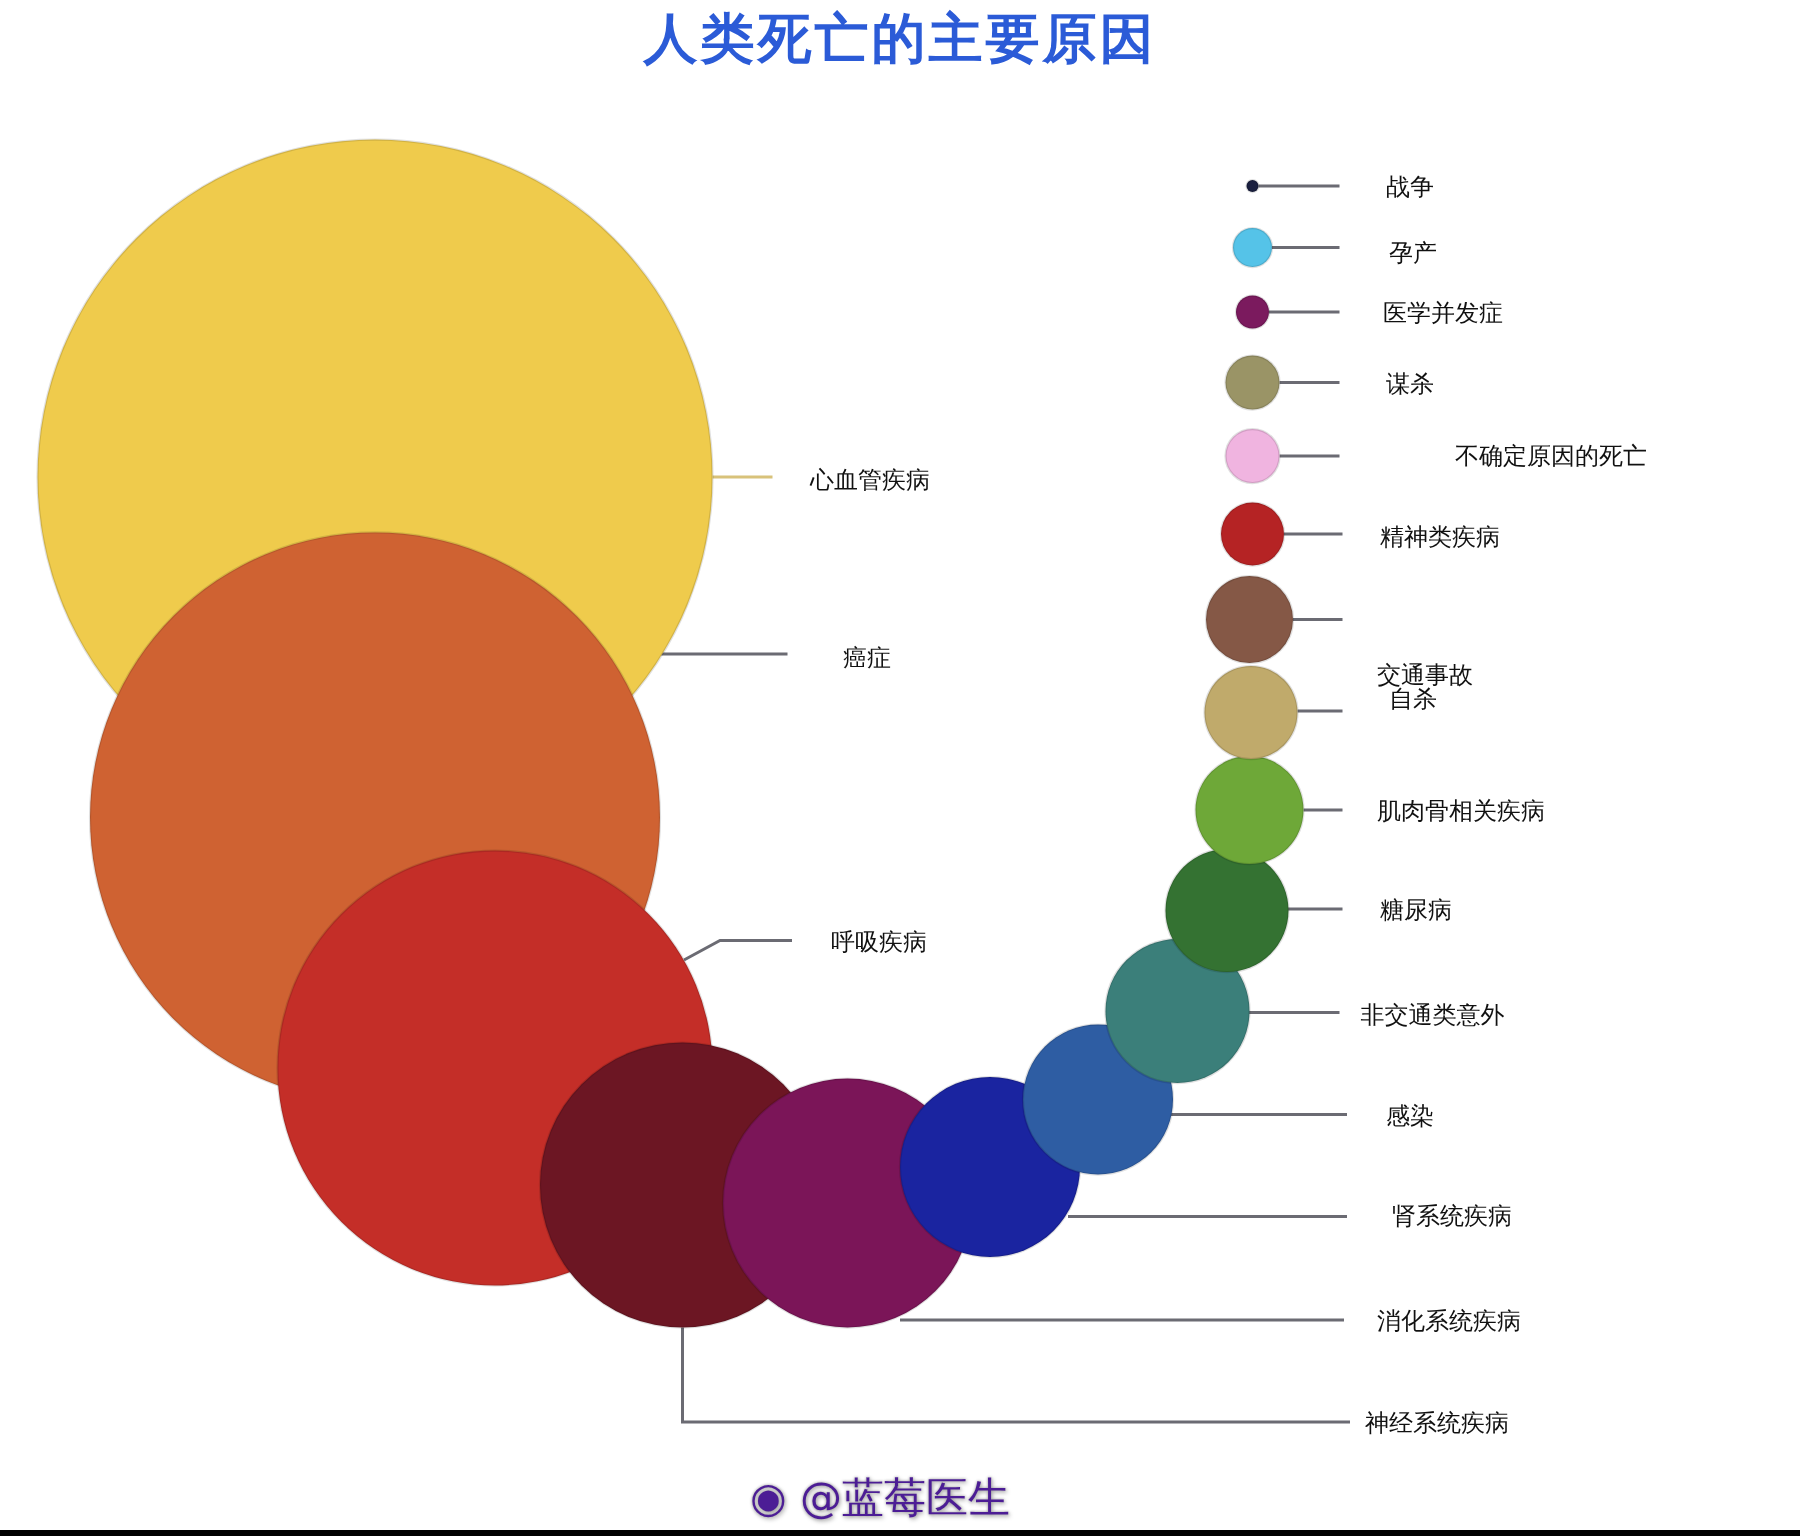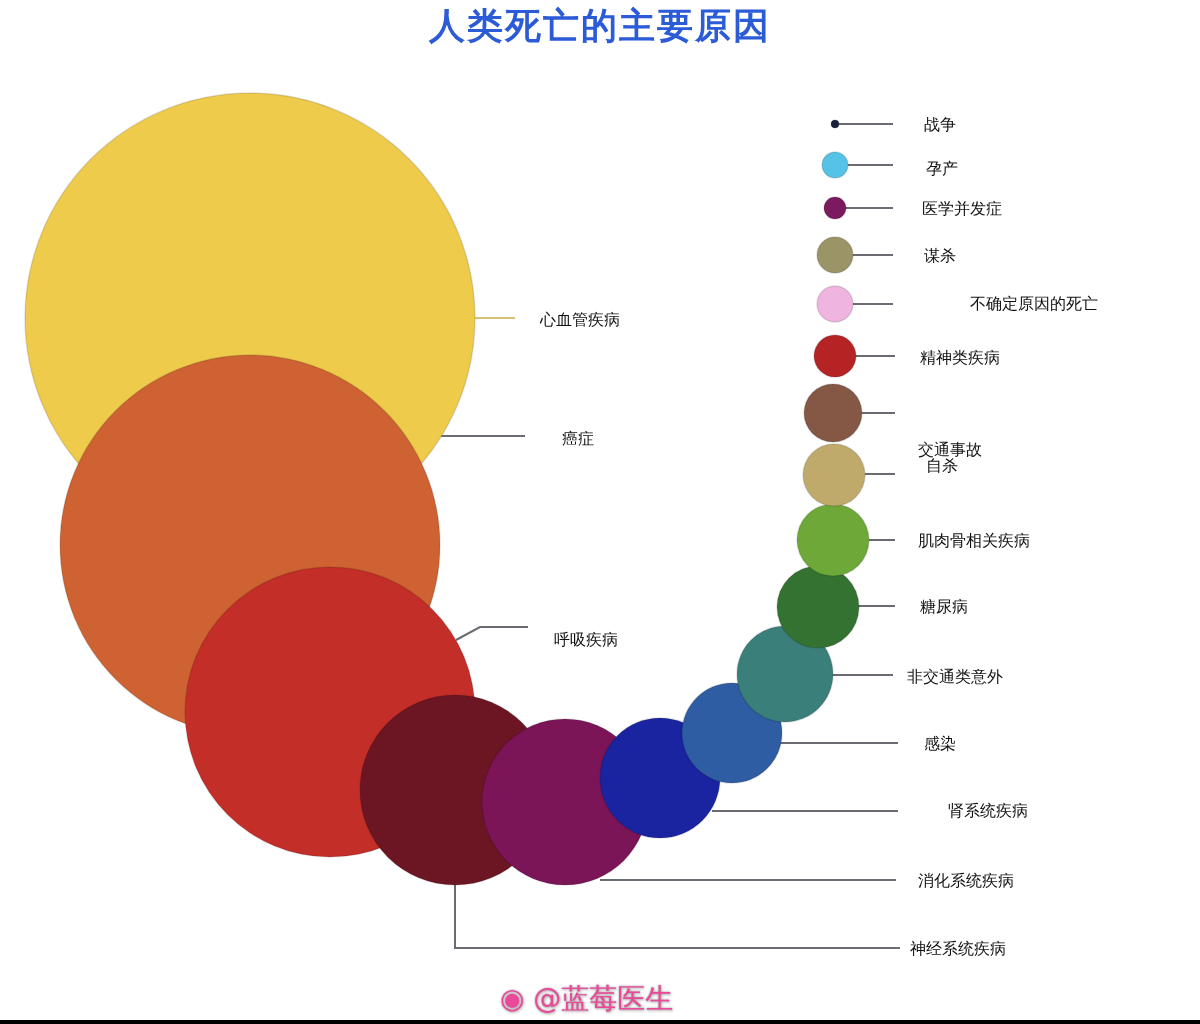--- a/index.html
+++ b/index.html
@@ -1,20 +1,20 @@
 <!DOCTYPE html>
 <html><head>
 <meta charset="utf-8">
 <style>
   html,body{margin:0;padding:0;background:#ffffff;}
   body{width:1200px;height:1024px;position:relative;overflow:hidden;font-family:"DejaVu Sans","Liberation Sans",sans-serif;}
   .title{position:absolute;left:0;width:1200px;top:2px;text-align:center;font-size:36px;font-weight:bold;letter-spacing:2px;}
   svg{position:absolute;left:0;top:0;}
   .label{position:absolute;font-size:16px;color:#111;white-space:nowrap;line-height:28px;}
-  .watermark{position:absolute;left:500px;top:980px;font-size:28px;color:#ec4899;text-shadow:0 0 2px #999, 1px 1px 3px #aaa;white-space:nowrap;}
+  .watermark{position:absolute;left:500px;top:980px;font-size:28px;color:#4c1d95;text-shadow:0 0 2px #999, 1px 1px 3px #aaa;white-space:nowrap;}
   .bottom-bar{position:absolute;left:0;top:1020px;width:1200px;height:4px;background:#000;}
 </style>
 </head>
 <body>
 
 <div class="title" style="color: rgb(43, 91, 215);">人类死亡的主要原因</div>
 
 <svg id="bubbles" width="1200" height="1024" viewBox="0 0 1200 1024">
     <polyline points="475,318 515,318" fill="none" stroke="#d8c27a" stroke-width="2"></polyline>
     <polyline points="418,445 440,436 525,436" fill="none" stroke="#6b6b73" stroke-width="2"></polyline>
@@ -50,24 +50,24 @@
     <circle cx="835" cy="304" r="18" fill="#f0b4e0" stroke="rgba(0,0,0,0.12)" stroke-width="1.5"></circle>
     <circle cx="835" cy="255" r="18" fill="#9a9466" stroke="rgba(0,0,0,0.12)" stroke-width="1.5"></circle>
     <circle cx="835" cy="208" r="11" fill="#7b1a5e" stroke="rgba(0,0,0,0.12)" stroke-width="1.5"></circle>
     <circle cx="835" cy="165" r="13" fill="#55c3e8" stroke="rgba(0,0,0,0.12)" stroke-width="1.5"></circle>
     <circle cx="835" cy="124" r="4" fill="#1a1f3f" stroke="rgba(0,0,0,0.12)" stroke-width="1.5"></circle>
   </svg>
 
 <div id="labels">
     <div class="label" style="left: 540px; top: 306px;">心血管疾病</div>
     <div class="label" style="left: 562px; top: 425px;">癌症</div>
-    <div class="label" style="left: 554px; top: 614px; margin-top: 12px;">呼吸疾病</div>
+    <div class="label" style="left: 554px; top: 614px;">呼吸疾病</div>
     <div class="label" style="left: 910px; top: 935px;">神经系统疾病</div>
     <div class="label" style="left: 918px; top: 867px;">消化系统疾病</div>
-    <div class="label" style="left: 948px; top: 797px;">肾系统疾病</div>
+    <div class="label" style="left: 928px; top: 797px;">肾系统疾病</div>
     <div class="label" style="left: 924px; top: 730px;">感染</div>
     <div class="label" style="left: 863px; top: 663px; margin-left: 44px;">非交通类意外</div>
     <div class="label" style="left: 920px; top: 593px;">糖尿病</div>
     <div class="label" style="left: 918px; top: 527px;">肌肉骨相关疾病</div>
     <div class="label" style="left: 926px; top: 452px;">自杀</div>
     <div class="label" style="left: 918px; top: 402px; margin-top: 34px;">交通事故</div>
     <div class="label" style="left: 920px; top: 344px; text-align: center;">精神类疾病</div>
     <div class="label" style="left: 922px; top: 290px; margin-left: 48px;">不确定原因的死亡</div>
     <div class="label" style="left: 924px; top: 242px;">谋杀</div>
     <div class="label" style="left: 922px; top: 195px; text-align: right;">医学并发症</div>

